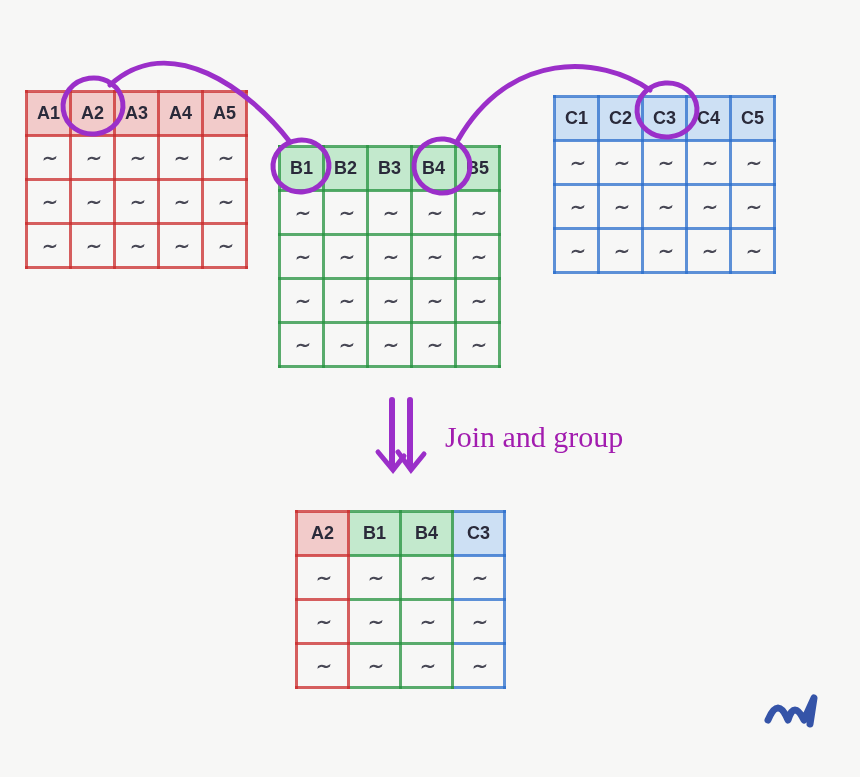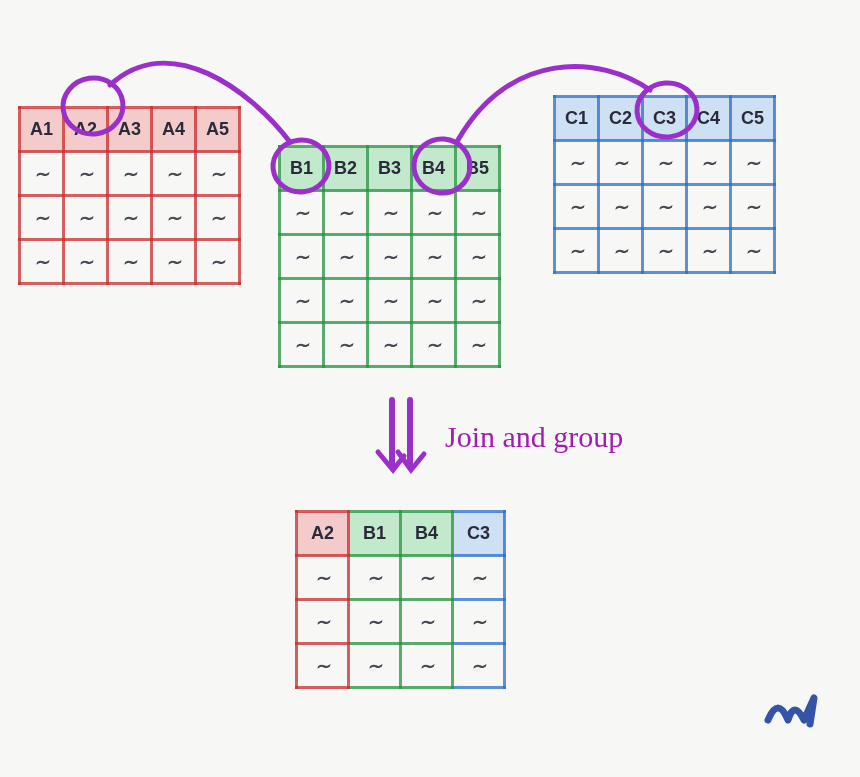--- a/index.html
+++ b/index.html
@@ -55,21 +55,21 @@
     font-style: italic; letter-spacing: -2px;
   }
 
   svg.overlay { position:absolute; left:0; top:0; pointer-events:none; }
 </style>
 </head>
 <body>
 
 <div class="stage">
 
-  <table class="tbl red" style="left:18px; top:90px;margin-top:16px;">
+  <table class="tbl red" style="left:25px; top:90px;">
     <tbody>
         <tr>
       <td class="hdr">A1</td>
       <td class="hdr">A2</td>
       <td class="hdr">A3</td>
       <td class="hdr">A4</td>
       <td class="hdr">A5</td>
     </tr>
     <tr>
           <td class="squiggle">∼</td>

